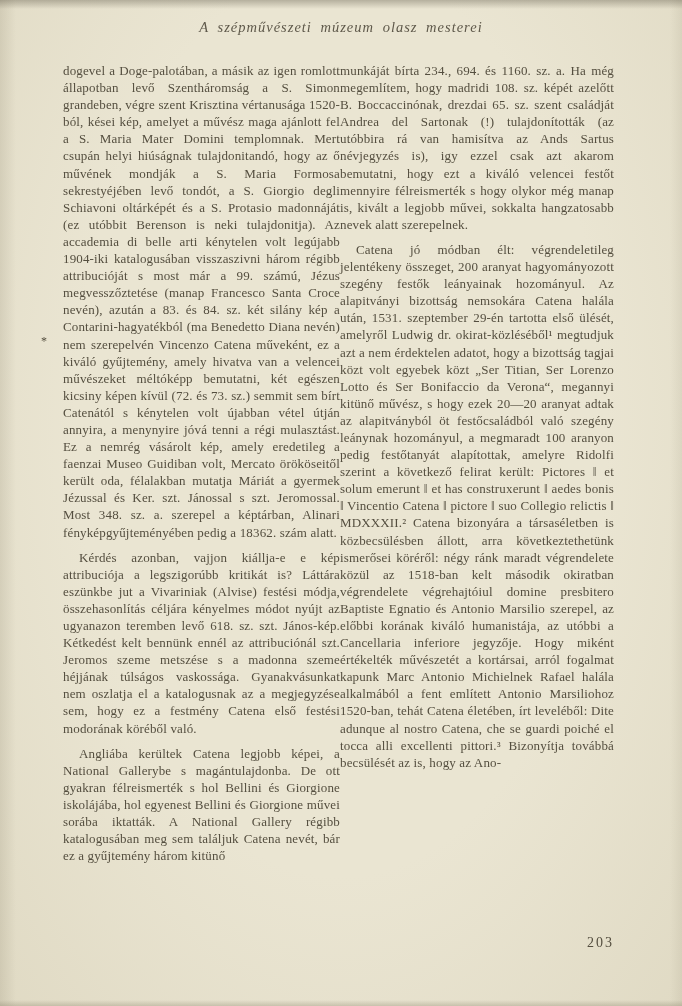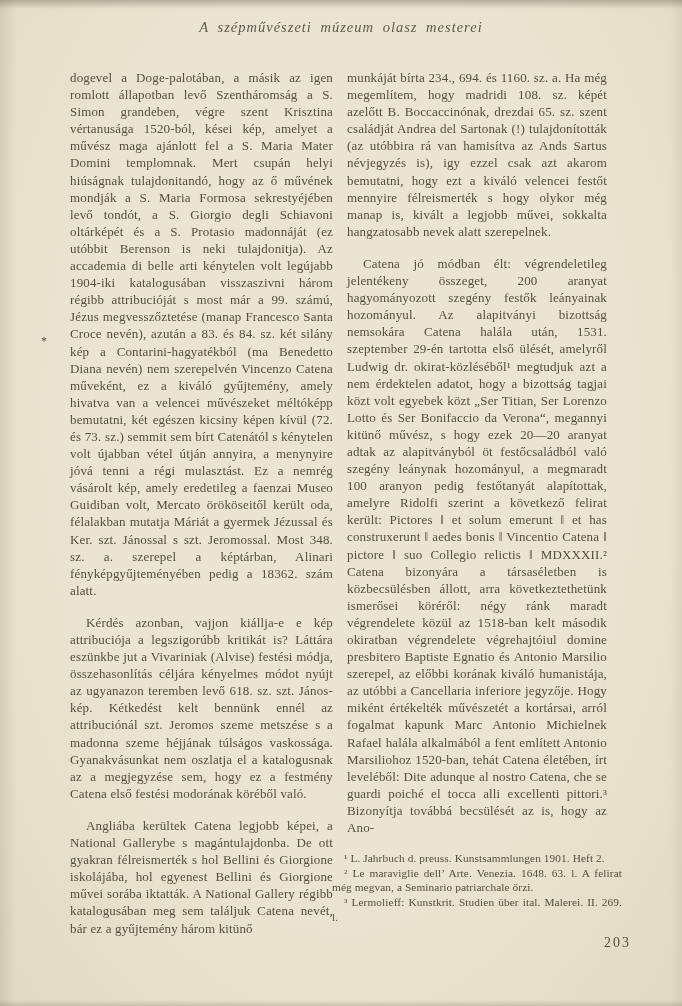--- a/index.html
+++ b/index.html
@@ -38,21 +38,21 @@
     position: absolute;
     top: 54px;
     text-align: justify;
     font-size: 13px;
     line-height: 17.1px;
     letter-spacing: 0.15px;
   }
   .col-left  { left: 55px;  width: 293px; }
   .col-right { left: 332px; width: 290px; }
   .para {
-    margin: 15px;
+    margin: 8px;
     padding: 0;
   }
   .para.indent { text-indent: 16px; }
   .footnotes {
     margin-top: 15px;
     font-size: 11.3px;
     line-height: 14.6px;
     letter-spacing: 0.1px;
   }
   .footnote {
@@ -63,21 +63,21 @@
   .margin-mark {
     position: absolute;
     left: 41px;
     top: 334px;
     font-size: 12px;
     color: var(--ink, #544e3f);
   }
   .page-number {
     position: absolute;
     top: 935px;
-    left: 604px;
+    left: 587px;
     font-size: 14px;
     letter-spacing: 2px;
     color: var(--ink, #544e3f);
   }
 </style>
 </head>
 <body>
 
 <div class="page">
 
@@ -87,22 +87,17 @@
 
   <div class="col col-left">
     <p class="para">dogevel a Doge-palotában, a másik az igen romlott állapotban levő Szentháromság a S. Simon grandeben, végre szent Krisztina vértanusága 1520-ból, kései kép, amelyet a művész maga ajánlott fel a S. Maria Mater Domini templomnak. Mert csupán helyi hiúságnak tulajdonitandó, hogy az ő művének mondják a S. Maria Formosa sekrestyéjében levő tondót, a S. Giorgio degli Schiavoni oltárképét és a S. Protasio madonnáját (ez utóbbit Berenson is neki tulajdonitja). Az accademia di belle arti kénytelen volt legújabb 1904-iki katalogusában visszaszivni három régibb attribucióját s most már a 99. számú, Jézus megvesszőztetése (manap Francesco Santa Croce nevén), azután a 83. és 84. sz. két silány kép a Contarini-hagyatékból (ma Benedetto Diana nevén) nem szerepelvén Vincenzo Catena műveként, ez a kiváló gyűjtemény, amely hivatva van a velencei művészeket méltóképp bemutatni, két egészen kicsiny képen kívül (72. és 73. sz.) semmit sem bírt Catenától s kénytelen volt újabban vétel útján annyira, a menynyire jóvá tenni a régi mulasztást. Ez a nemrég vásárolt kép, amely eredetileg a faenzai Museo Guidiban volt, Mercato örököseitől került oda, félalakban mutatja Máriát a gyermek Jézussal és Ker. szt. Jánossal s szt. Jeromossal. Most 348. sz. a. szerepel a képtárban, Alinari fényképgyűjteményében pedig a 18362. szám alatt.</p>
     <p class="para indent">Kérdés azonban, vajjon kiállja-e e kép attribuciója a legszigorúbb kritikát is? Láttára eszünkbe jut a Vivariniak (Alvise) festési módja, összehasonlítás céljára kényelmes módot nyújt az ugyanazon teremben levő 618. sz. szt. János-kép. Kétkedést kelt bennünk ennél az attribuciónál szt. Jeromos szeme metszése s a madonna szeme héjjának túlságos vaskossága. Gyanakvásunkat nem oszlatja el a katalogusnak az a megjegyzése sem, hogy ez a festmény Catena első festési modorának köréből való.</p>
     <p class="para indent">Angliába kerültek Catena legjobb képei, a National Gallerybe s magántulajdonba. De ott gyakran félreismerték s hol Bellini és Giorgione iskolájába, hol egyenest Bellini és Giorgione művei sorába iktatták. A National Gallery régibb katalogusában meg sem találjuk Catena nevét, bár ez a gyűjtemény három kitünő</p>
   </div>
 
   <div class="col col-right">
     <p class="para">munkáját bírta 234., 694. és 1160. sz. a. Ha még megemlítem, hogy madridi 108. sz. képét azelőtt B. Boccaccinónak, drezdai 65. sz. szent családját Andrea del Sartonak (!) tulajdonították (az utóbbira rá van hamisítva az Ands Sartus névjegyzés is), igy ezzel csak azt akarom bemutatni, hogy ezt a kiváló velencei festőt mennyire félreismerték s hogy olykor még manap is, kivált a legjobb művei, sokkalta hangzatosabb nevek alatt szerepelnek.</p>
     <p class="para indent">Catena jó módban élt: végrendeletileg jelentékeny összeget, 200 aranyat hagyományozott szegény festők leányainak hozományul. Az alapitványi bizottság nemsokára Catena halála után, 1531. szeptember 29-én tartotta első ülését, amelyről Ludwig dr. okirat-közléséből¹ megtudjuk azt a nem érdektelen adatot, hogy a bizottság tagjai közt volt egyebek közt „Ser Titian, Ser Lorenzo Lotto és Ser Bonifaccio da Verona“, megannyi kitünő művész, s hogy ezek 20—20 aranyat adtak az alapitványból öt festőcsaládból való szegény leánynak hozományul, a megmaradt 100 aranyon pedig festőtanyát alapítottak, amelyre Ridolfi szerint a következő felirat került: Pictores ‖ et solum emerunt ‖ et has construxerunt ‖ aedes bonis ‖ Vincentio Catena ‖ pictore ‖ suo Collegio relictis ‖ MDXXXII.² Catena bizonyára a társaséletben is közbecsülésben állott, arra következtethetünk ismerősei köréről: négy ránk maradt végrendelete közül az 1518-ban kelt második okiratban végrendelete végrehajtóiul domine presbitero Baptiste Egnatio és Antonio Marsilio szerepel, az előbbi korának kiváló humanistája, az utóbbi a Cancellaria inferiore jegyzője. Hogy miként értékelték művészetét a kortársai, arról fogalmat kapunk Marc Antonio Michielnek Rafael halála alkalmából a fent említett Antonio Marsiliohoz 1520-ban, tehát Catena életében, írt leveléből: Dite adunque al nostro Catena, che se guardi poiché el tocca alli excellenti pittori.³ Bizonyítja továbbá becsülését az is, hogy az Ano-</p>
-    <div class="footnotes">
-      <p class="footnote">¹ L. Jahrbuch d. preuss. Kunstsammlungen 1901. Heft 2.</p>
-      <p class="footnote">² Le maraviglie dell’ Arte. Venezia. 1648. 63. l. A felirat még megvan, a Seminario patriarchale őrzi.</p>
-      <p class="footnote">³ Lermolieff: Kunstkrit. Studien über ital. Malerei. II. 269. l.</p>
-    </div>
   </div>
 
   <div class="page-number">203</div>
 
 </div>
 
 </body></html>

